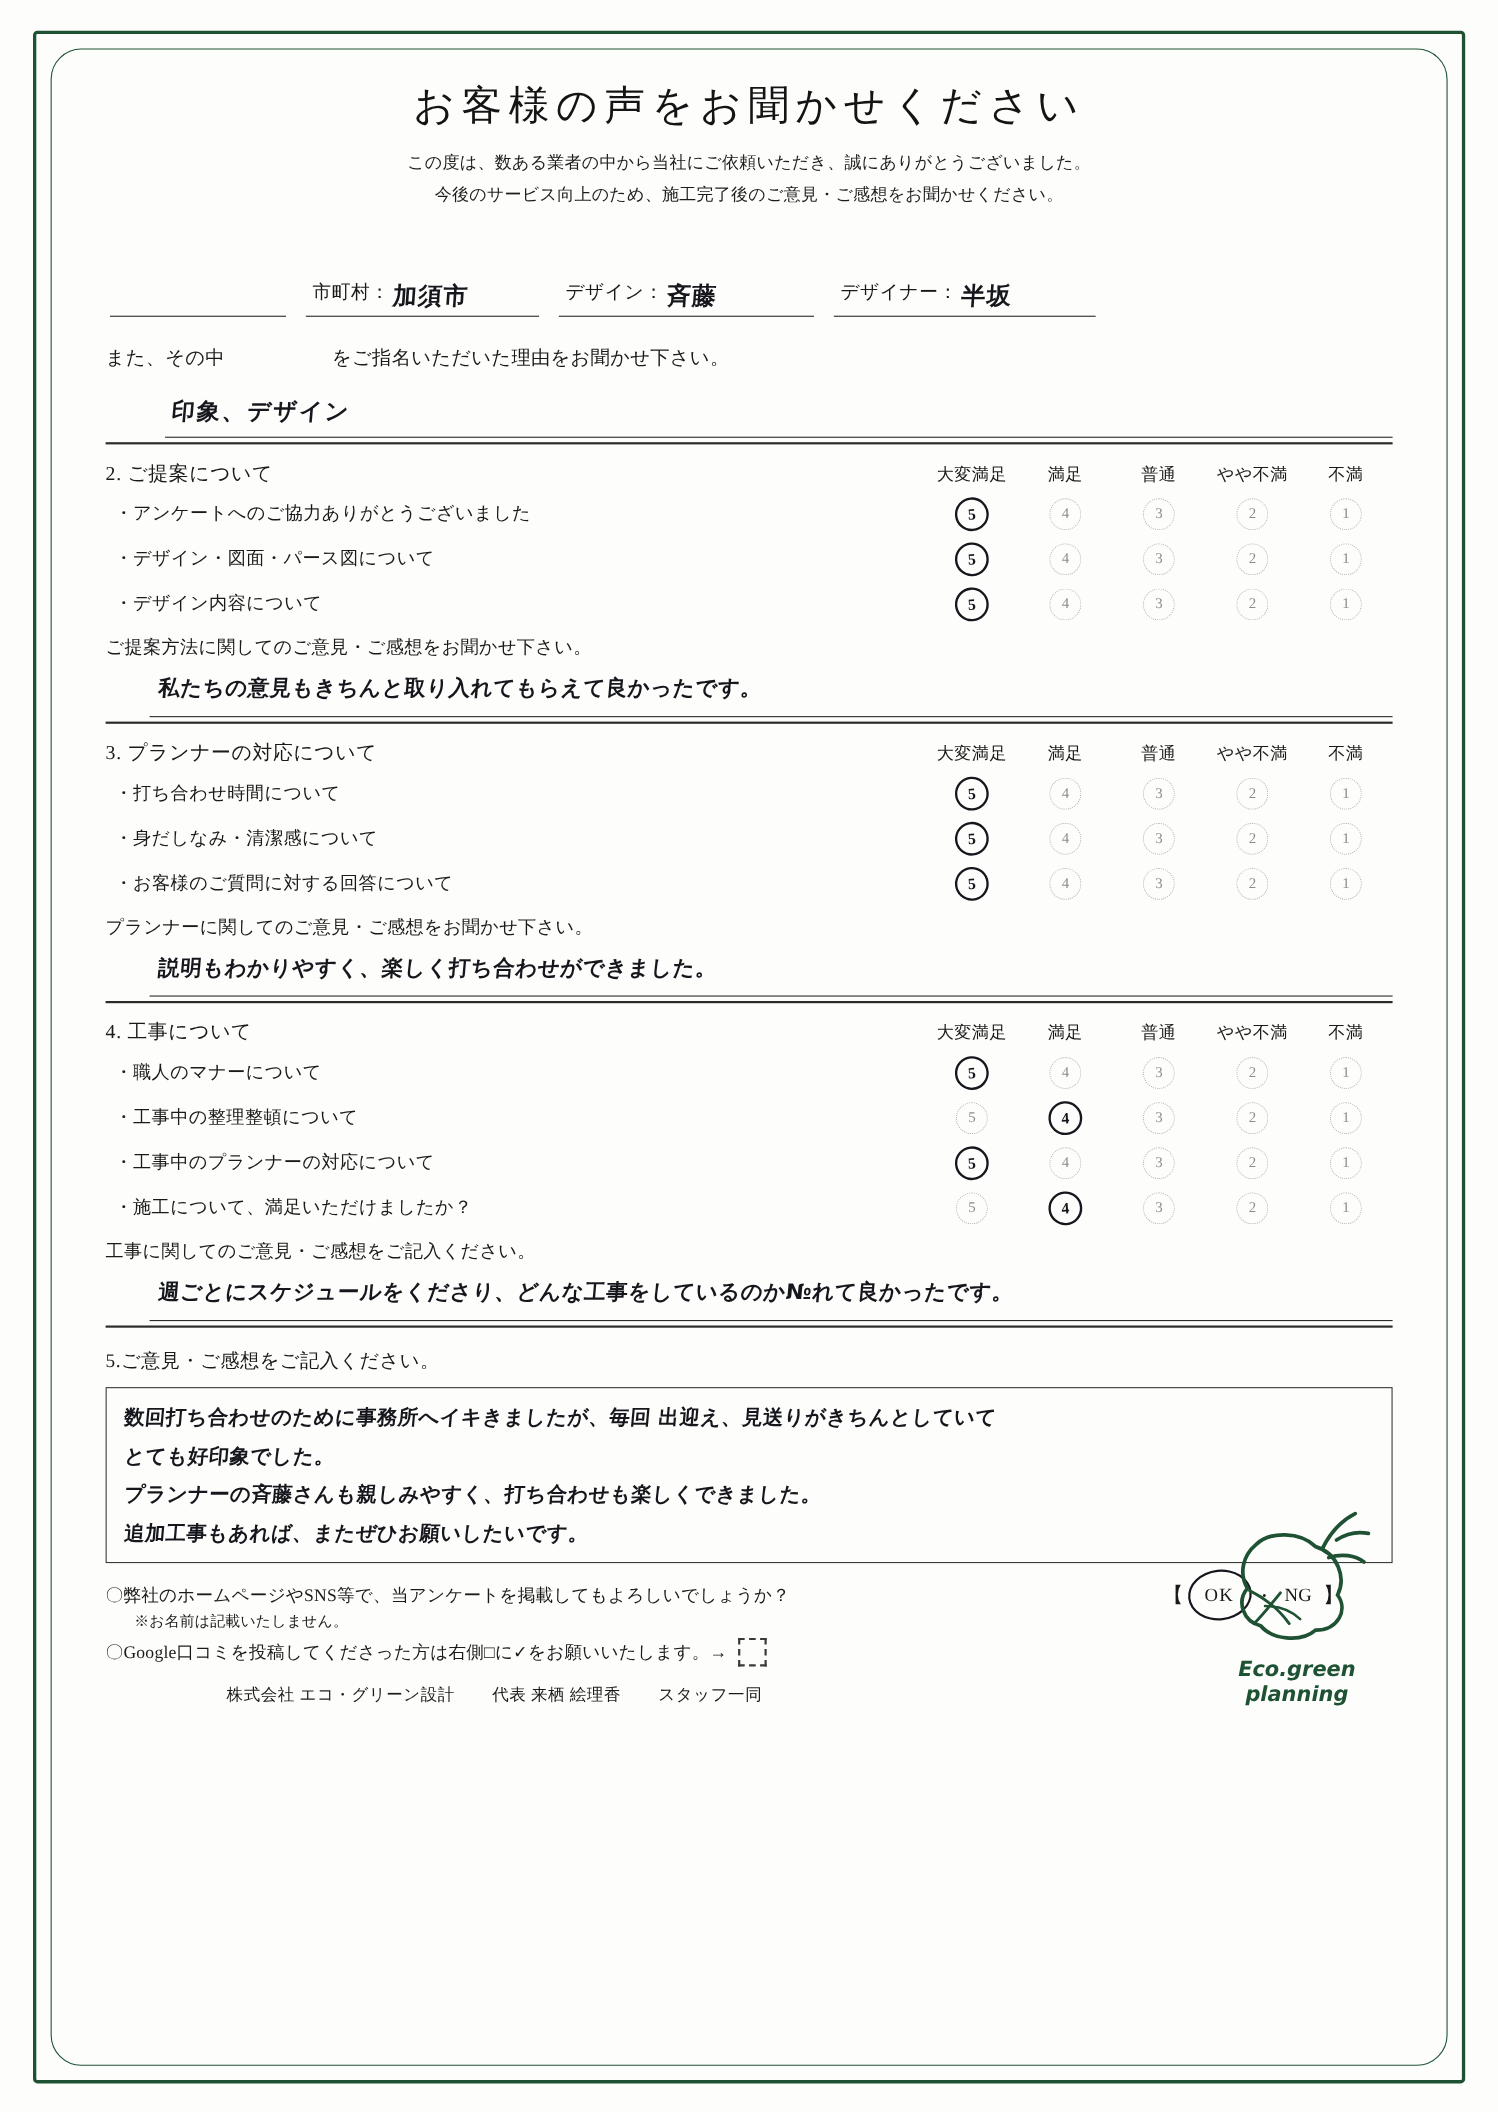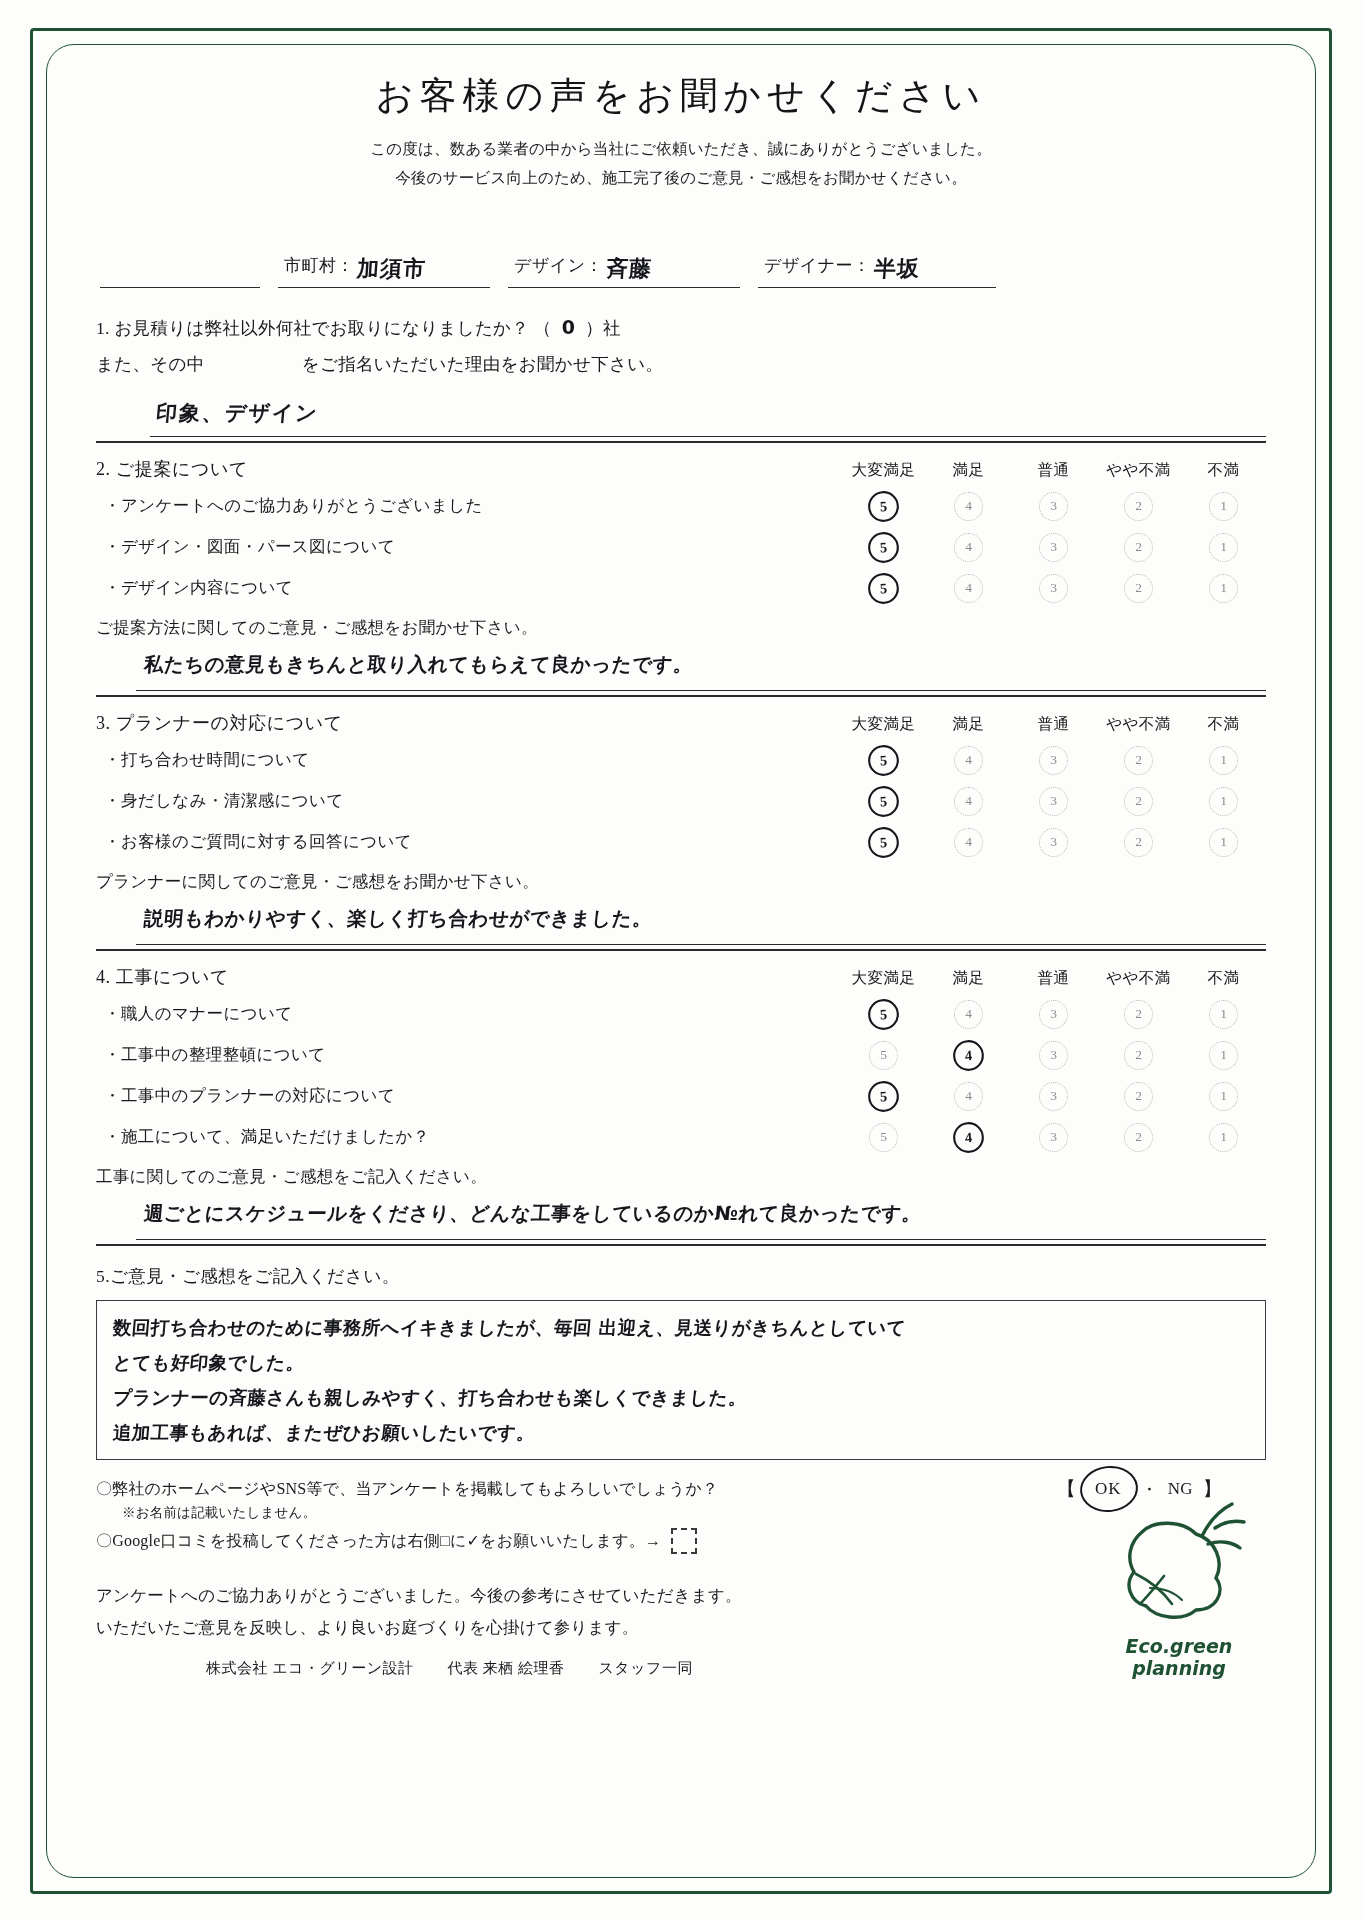--- a/index.html
+++ b/index.html
@@ -332,24 +332,20 @@
         <span class="meta-value hand">斉藤</span>
       </div>
 
       <div class="meta-field designer">
         <span class="meta-label">デザイナー：</span>
         <span class="meta-value hand">半坂</span>
       </div>
     </div>
 
     <div class="q1">
-      <div>
-        <span>1. お見積りは弊社以外何社でお取りになりましたか？</span>
-        <span>（</span><span class="q1-count hand">0</span><span>）社</span>
-      </div>
       <div>
         <span>また、その中</span>
         <span class="q1-gap"></span>
         <span>をご指名いただいた理由をお聞かせ下さい。</span>
       </div>
     </div>
 
     <div class="answer-line">
       <span class="hand">印象、デザイン</span>
     </div>
@@ -626,24 +622,20 @@
         </span>
       </div>
 
       <div class="note-small">※お名前は記載いたしません。</div>
 
       <div class="foot-line">
         <span>〇Google口コミを投稿してくださった方は右側□に✓をお願いいたします。→</span>
         <span class="checkbox-dashed"></span>
       </div>
 
-      <div class="thanks">
-        <div>アンケートへのご協力ありがとうございました。今後の参考にさせていただきます。</div>
-        <div>いただいたご意見を反映し、より良いお庭づくりを心掛けて参ります。</div>
-      </div>
 
       <div class="company">
         <span>株式会社 エコ・グリーン設計</span>
         <span>代表 来栖 絵理香</span>
         <span>スタッフ一同</span>
       </div>
 
       <div class="logo">
         <svg width="180" height="150" viewBox="0 0 180 150">
           <g fill="none" stroke="#1e5233" stroke-width="3.4" stroke-linecap="round">

